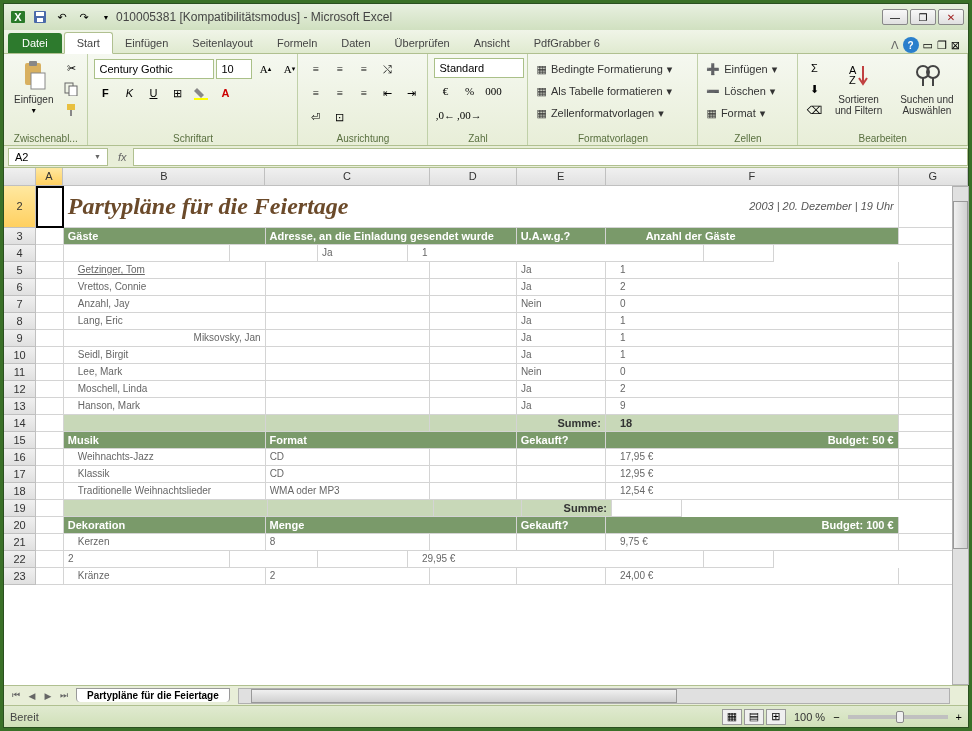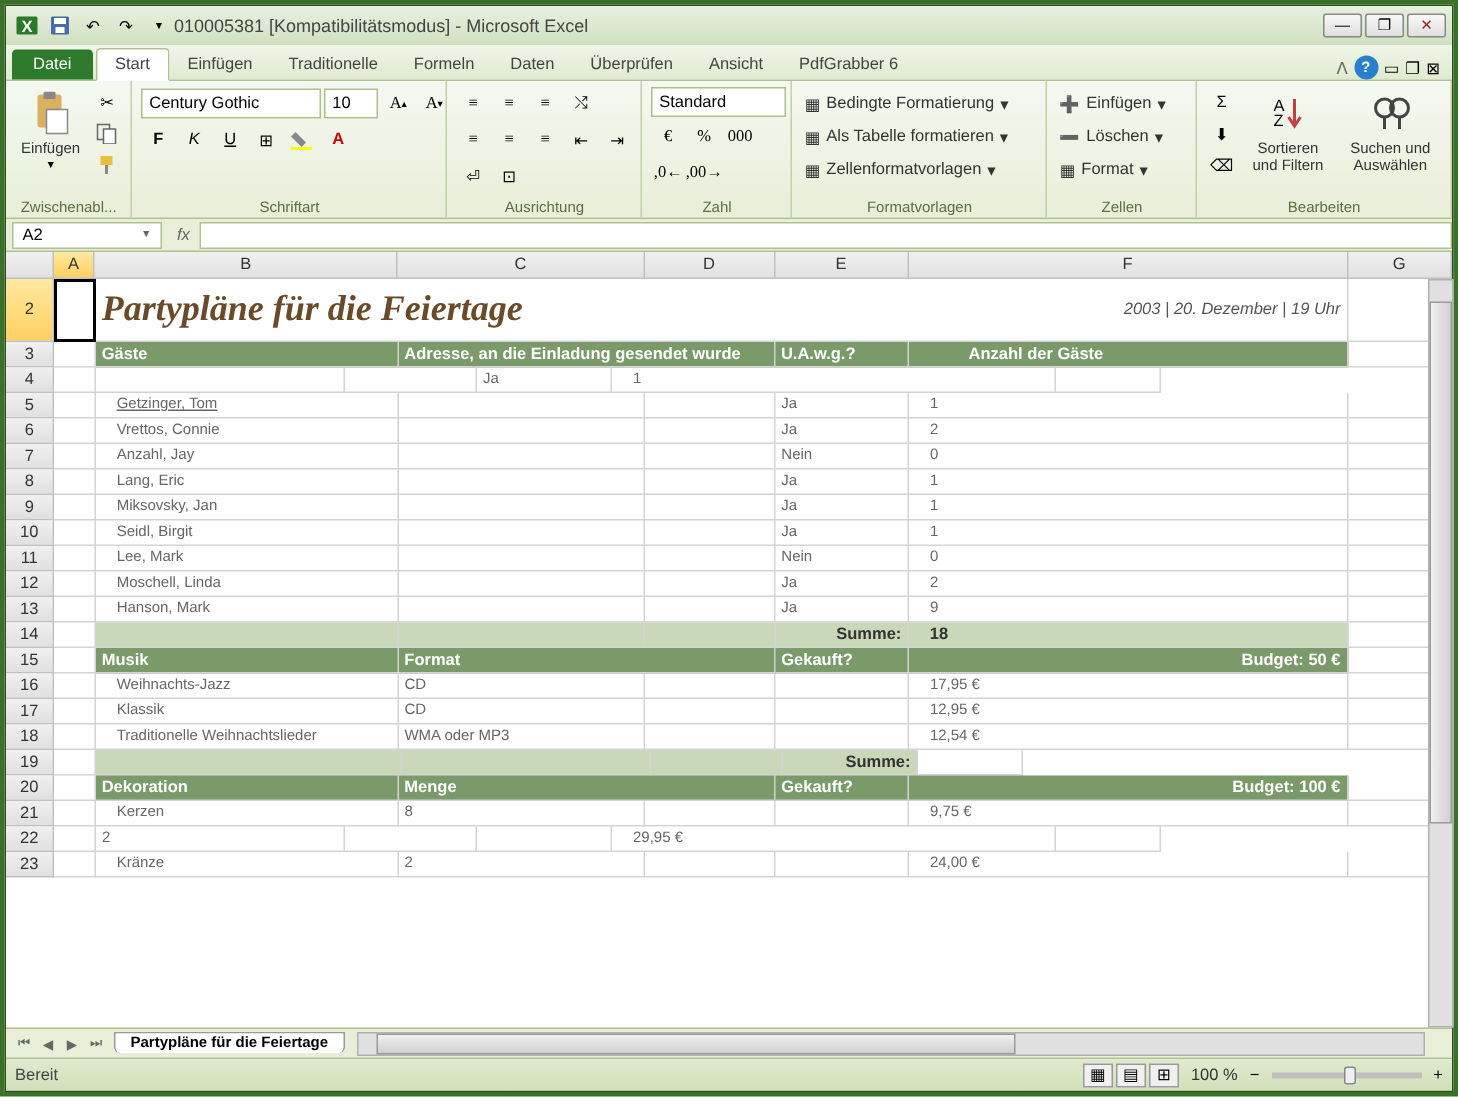--- a/index.html
+++ b/index.html
@@ -124,21 +124,21 @@
       <div class="win-btn">—</div>
       <div class="win-btn">❐</div>
       <div class="win-btn" style="color:#a02020;">✕</div>
     </div>
   </div>
 
   <div class="menu-tabs">
     <div class="file-tab">Datei</div>
     <div class="menu-tab active">Start</div>
     <div class="menu-tab">Einfügen</div>
-    <div class="menu-tab">Traditionelle</div>
+    <div class="menu-tab">Seitenlayout</div>
     <div class="menu-tab">Formeln</div>
     <div class="menu-tab">Daten</div>
     <div class="menu-tab">Überprüfen</div>
     <div class="menu-tab">Ansicht</div>
     <div class="menu-tab">PdfGrabber 6</div>
     <div class="menu-right">
       <span style="cursor:pointer;color:#666;">ᐱ</span>
       <div class="help-icon">?</div>
       <span style="cursor:pointer;">▭</span>
       <span style="cursor:pointer;">❐</span>
@@ -385,21 +385,21 @@
           <div class="cell cB data-row" style="padding-left: 14px;">Lang, Eric</div>
           <div class="cell cC data-row"></div>
           <div class="cell cD data-row"></div>
           <div class="cell cE data-row">Ja</div>
           <div class="cell cF data-row" style="padding-left: 14px;">1</div>
           <div class="cell cG"></div>
         </div>
         <div class="row">
           <div class="row-h">9</div>
           <div class="cell cA"></div>
-          <div class="cell cB data-row" style="padding-left: 14px;">Miksovsky, Jan</div>
+          <div class="cell cB data-row" style="padding-left: 14px; text-align: right;">Miksovsky, Jan</div>
           <div class="cell cC data-row"></div>
           <div class="cell cD data-row"></div>
           <div class="cell cE data-row">Ja</div>
           <div class="cell cF data-row" style="padding-left: 14px;">1</div>
           <div class="cell cG"></div>
         </div>
         <div class="row">
           <div class="row-h">10</div>
           <div class="cell cA"></div>
           <div class="cell cB data-row" style="padding-left: 14px;">Seidl, Birgit</div>

